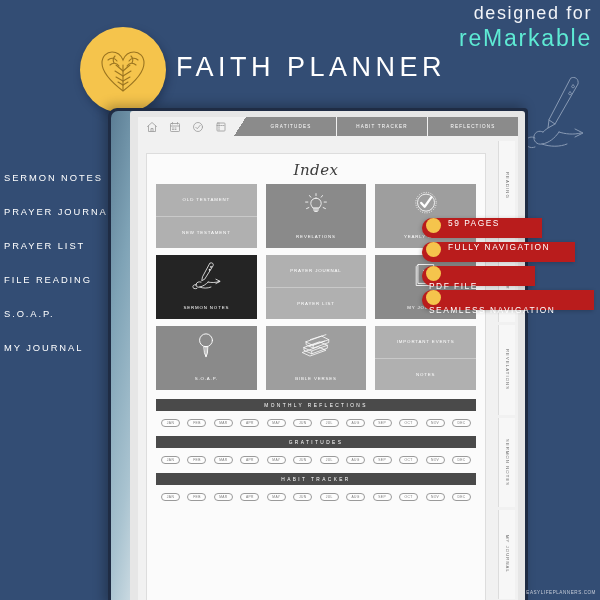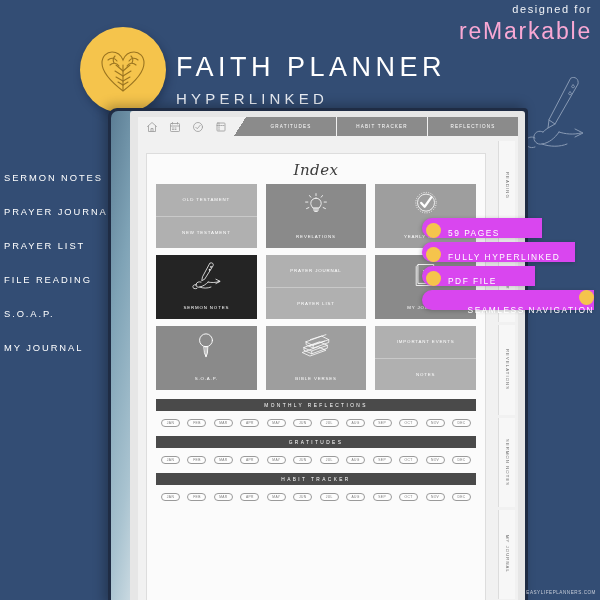--- a/index.html
+++ b/index.html
@@ -22,31 +22,31 @@
   
   .promo-block {
     position: absolute;
     right: 8px;
     top: 4px;
     text-align: right;
     color: #ffffff;
     line-height: 1;
   }
   .promo-line1 {
-    font-size: 11px;
+    font-size: 18px;
     letter-spacing: 1.6px;
     font-weight: 300;
     color: #f2f4f8;
   }
   .promo-line2 {
     font-size: 23px;
     letter-spacing: 1.8px;
     font-weight: 400;
     margin-top: 5px;
-    color: #f9a8d4;
+    color: #5eead4;
   }
 
   
   .seal {
     position: absolute;
     left: 80px;
     top: 27px;
     width: 86px;
     height: 86px;
     border-radius: 50%;
@@ -307,45 +307,45 @@
   
   .badges {
     position: absolute;
     right: 0px;
     top: 218px;
     width: 178px;
   }
   .badge {
     position: relative;
     height: 20px;
-    background: #d946ef;
+    background: #b91c1c;
     border-radius: 11px 0 0 11px;
     margin-bottom: 4px;
     display: flex;
-    align-items: flex-end;
+    align-items: flex-start;
     box-shadow: -1px 1px 4px rgba(0,0,0,0.22);
   }
   .badge-dot {
     width: 15px;
     height: 15px;
     border-radius: 50%;
     background: #f5c44c;
     margin-left: 4px;
     flex: none;
   }
   .badge-lbl {
     color: #ffffff;
     font-size: 8.4px;
     letter-spacing: 1.5px;
     margin-left: 7px;
     white-space: nowrap;
   }
   .badge.w1 { width: 120px; }
   .badge.w2 { width: 153px; }
-  .badge.w3 { width: 113px; }
+  .badge.w3 { width: 113px; flex-direction: column; }
   .badge.w4 { width: 172px; flex-direction: column; }
   .badge.w5 { width: 163px; }
 
   
   .watermark {
     position: absolute;
     right: 4px;
     bottom: 5px;
     color: #c6ccd8;
     font-size: 4.6px;
@@ -372,21 +372,20 @@
         <path d="M43 44 L50 38 M43 49 L51 44 M43 54 L50 50 M43 58 L48 55"></path>
         <path d="M28 33 C31 30 35 31 37 34 M30 38 C33 35 37 36 39 39"></path>
         <path d="M58 33 C55 30 51 31 49 34 M56 38 C53 35 49 36 47 39"></path>
         <path d="M35 29 C33 31 33 34 34 36 M51 29 C53 31 53 34 52 36"></path>
       </g>
     </svg>
   </div>
 
   <div class="title-wrap">
     <div class="title-main">FAITH PLANNER</div>
-    <div class="title-sub">HYPERLINKED</div>
   </div>
 
   <div class="handart">
     <svg viewBox="0 0 95 82" xmlns="http://www.w3.org/2000/svg">
       <g fill="none" stroke="#cfd9e8" stroke-width="1" stroke-linecap="round" stroke-linejoin="round">
         <path d="M66 6 C70 4 74 7 73 12 L50 52 L43 56 L44 48 Z"></path>
         <path d="M68 13 a1.4 1.4 0 1 0 0.1 0 M65 20 a1.4 1.4 0 1 0 0.1 0"></path>
         <path d="M44 48 L50 52"></path>
         <path d="M38 60 C34 58 30 60 29 64 C28 69 32 73 37 72 C44 71 50 66 54 60"></path>
         <path d="M30 66 C27 64 22 65 21 69 C20 74 25 77 30 75"></path>
@@ -641,21 +640,21 @@
     </div>
   </div>
 
   <div class="badges">
     <div class="badge w1">
       <div class="badge-dot"></div>
       <div class="badge-lbl">59 PAGES</div>
     </div>
     <div class="badge w2">
       <div class="badge-dot"></div>
-      <div class="badge-lbl">FULLY HYPERLINKED</div>
+      <div class="badge-lbl">FULLY NAVIGATION</div>
     </div>
     <div class="badge w3">
       <div class="badge-dot"></div>
       <div class="badge-lbl">PDF FILE</div>
     </div>
     <div class="badge w4">
       <div class="badge-dot"></div>
       <div class="badge-lbl">SEAMLESS NAVIGATION</div>
     </div>
   </div>

